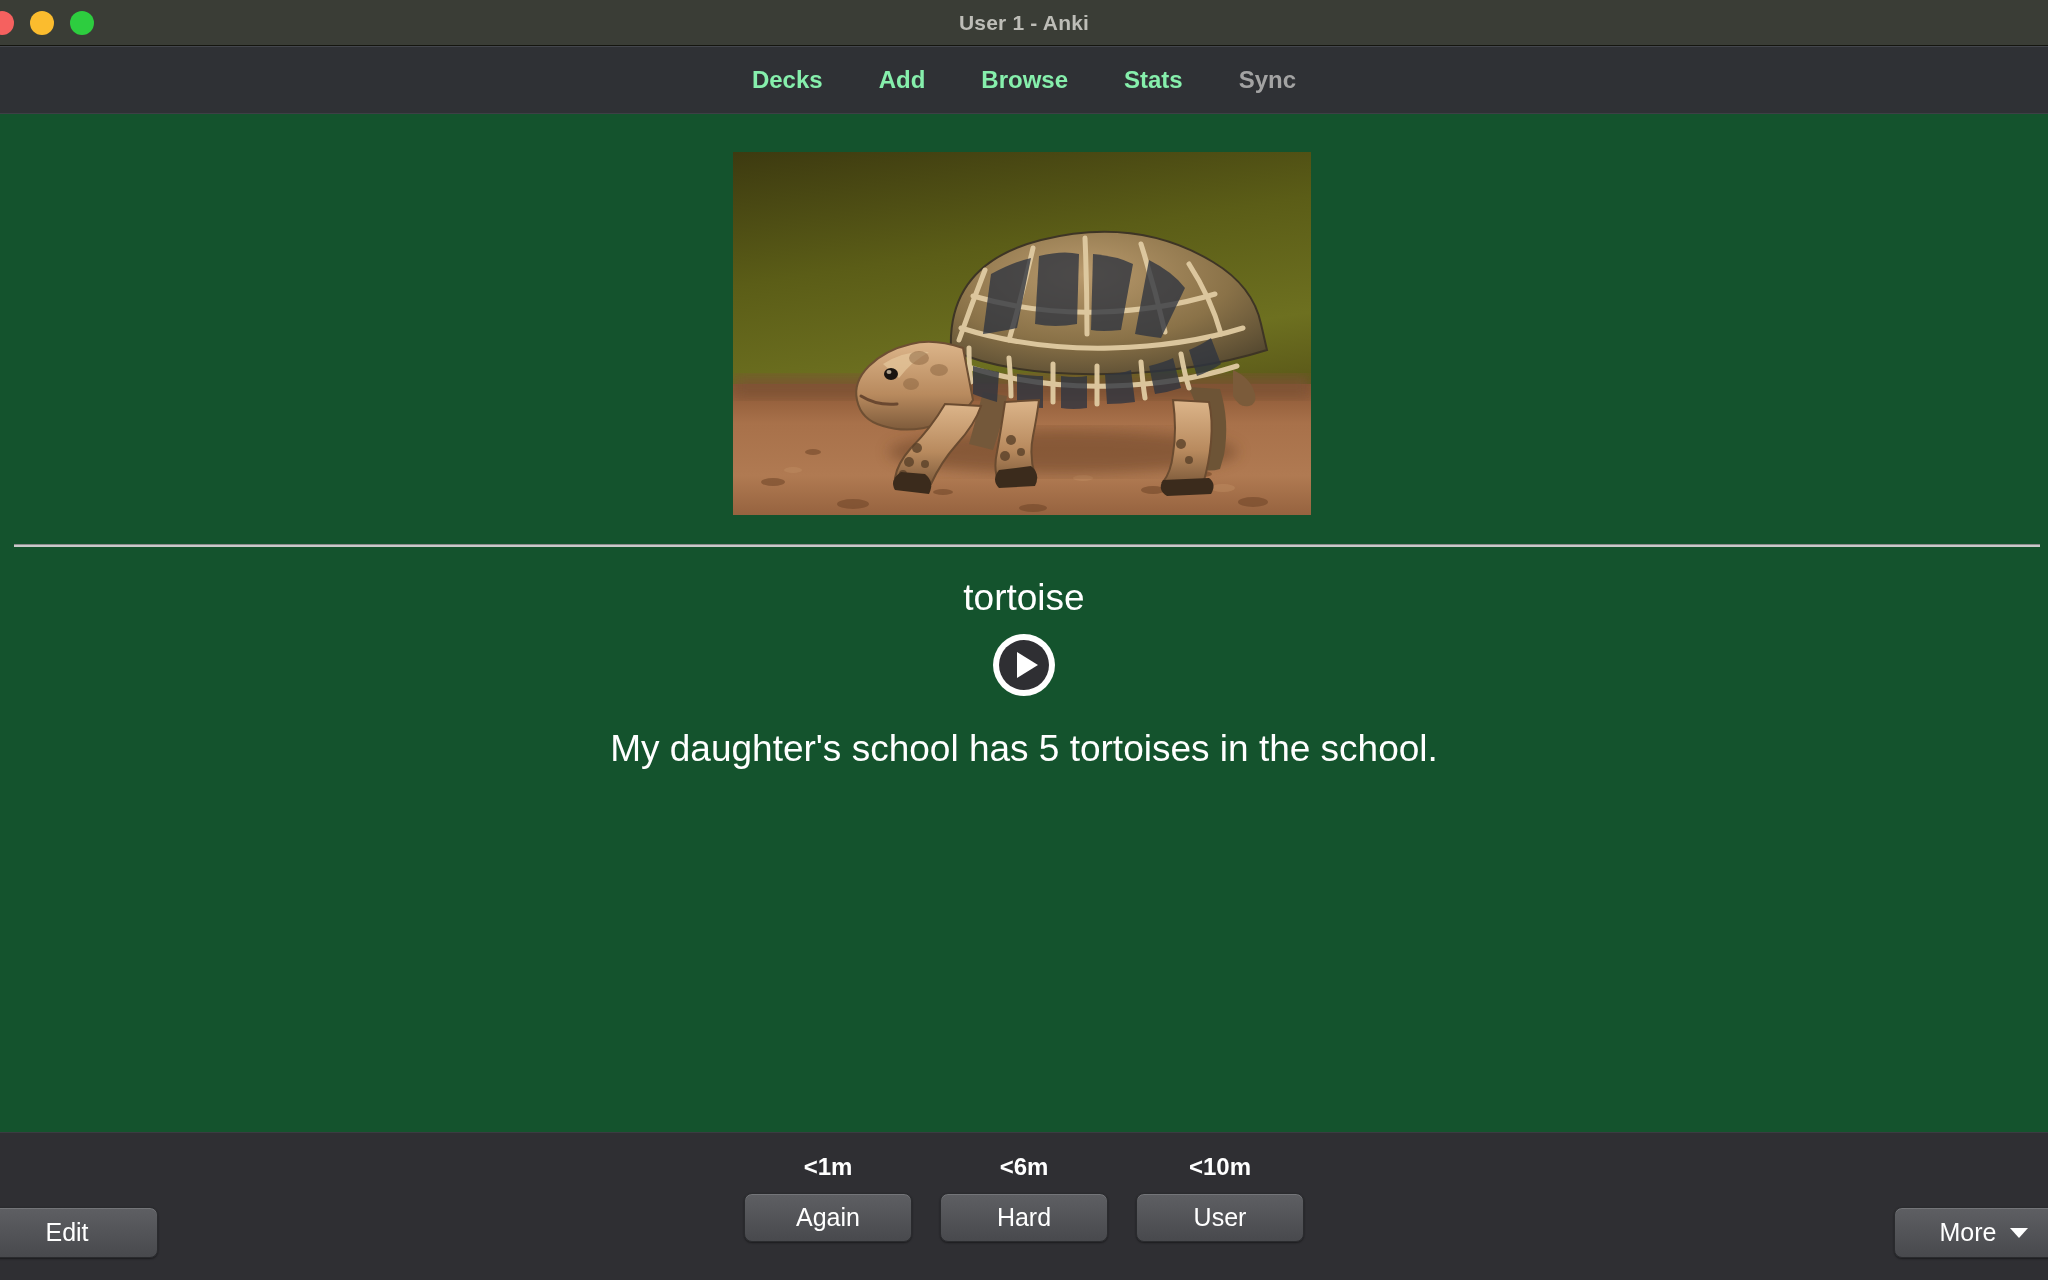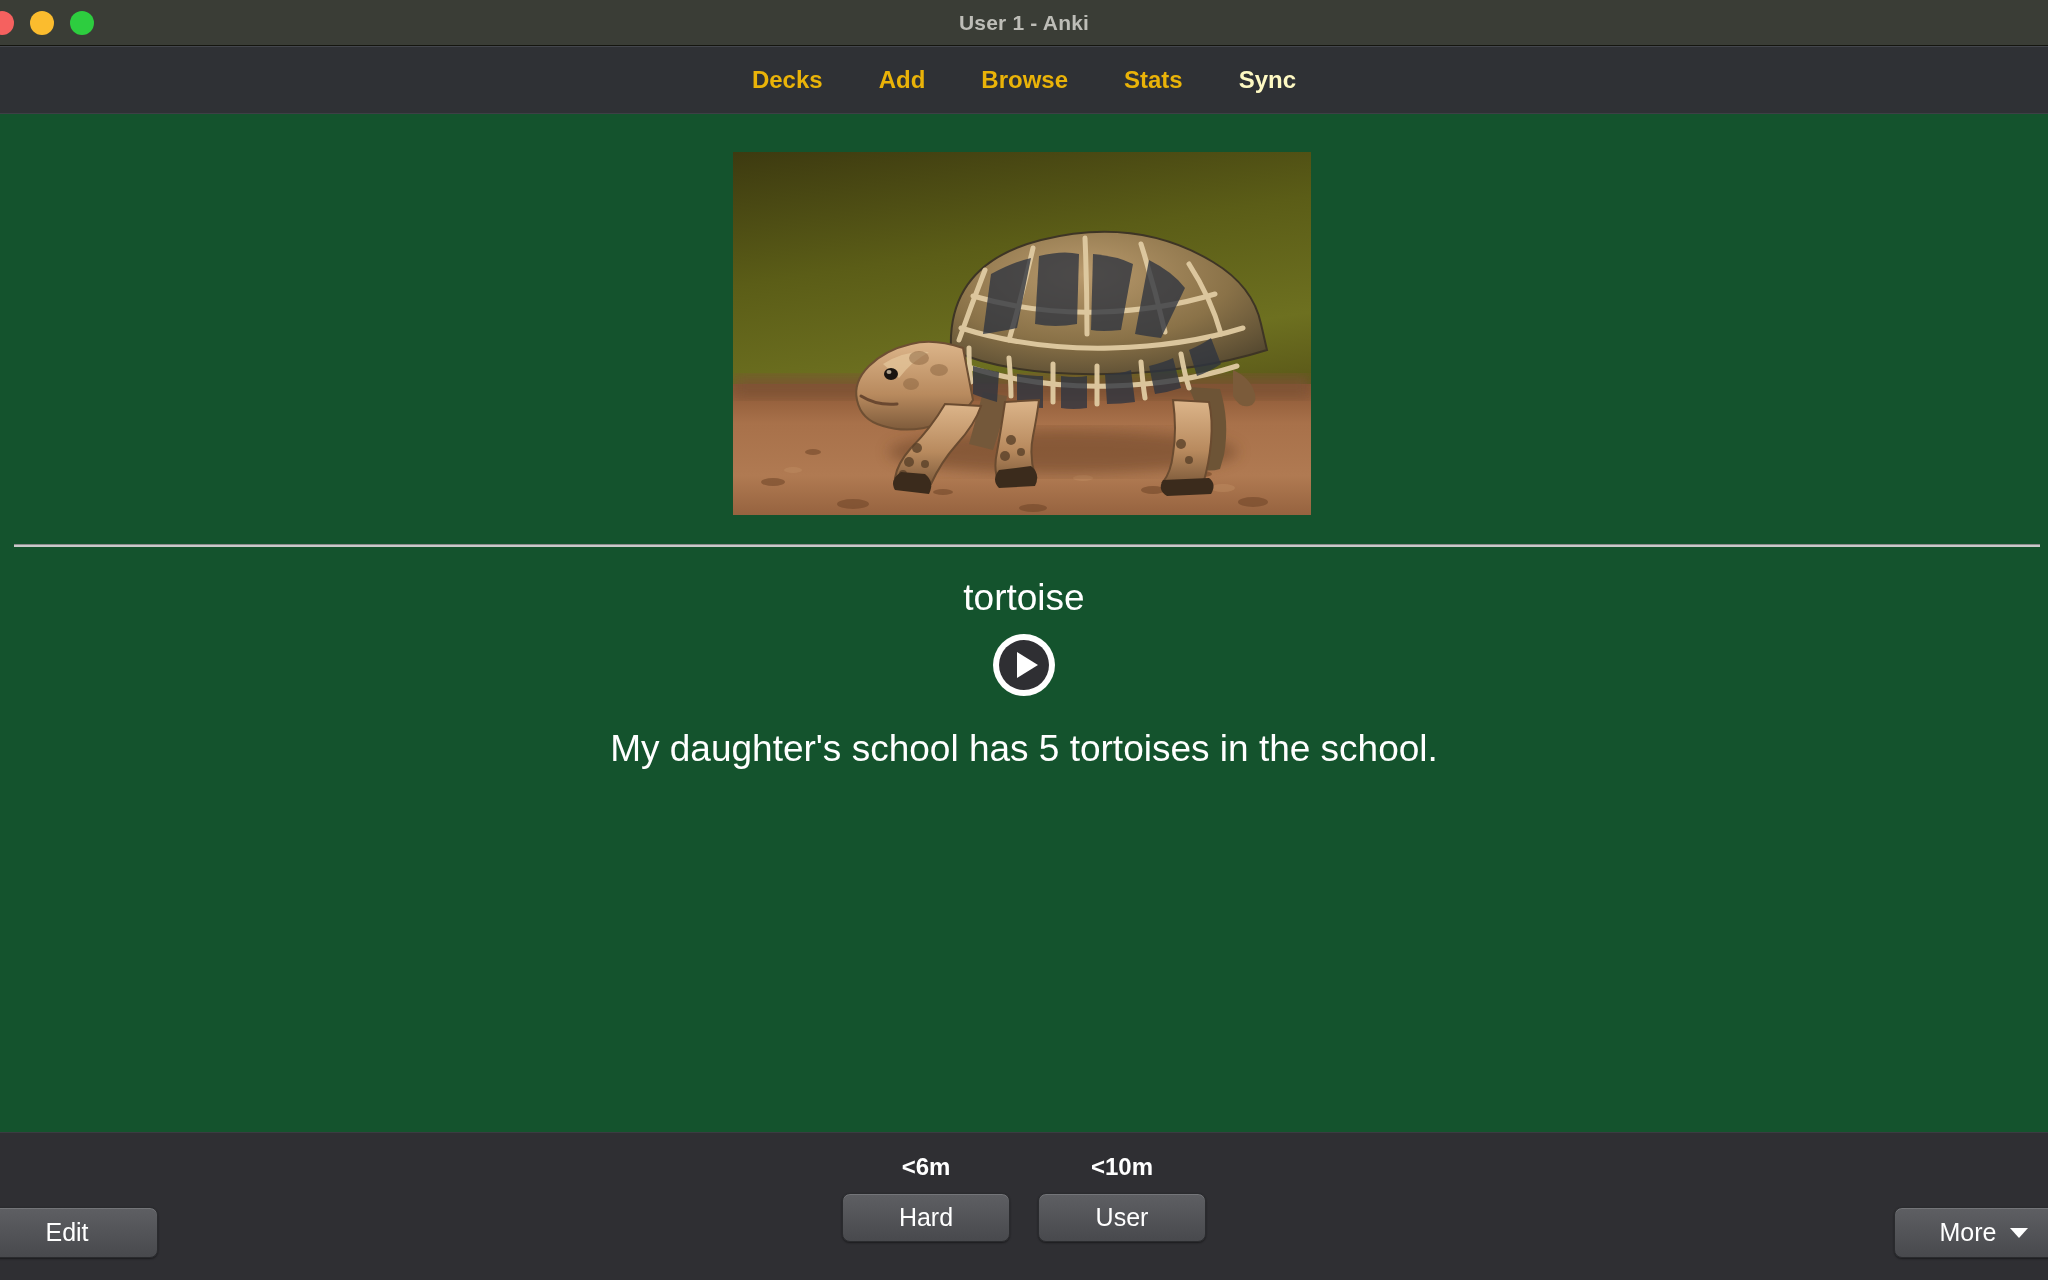--- a/index.html
+++ b/index.html
@@ -76,27 +76,27 @@
   .navbar::before {
     content: "";
     position: absolute;
     left: 0; right: 0; top: 0;
     height: 1px;
     background: #43464c;
   }
   .nav-item {
     font-size: 24px;
     font-weight: bold;
-    color: #eab308;
+    color: #86efac;
     padding: 6px 28px;
     cursor: pointer;
     user-select: none;
     white-space: nowrap;
   }
-  .nav-item.accent { color: #fef9c3; }
+  .nav-item.accent { color: #a3a3a3; }
 
   
   .reviewer {
     flex: 1 1 auto;
     position: relative;
     background: #14532d;
     overflow: hidden;
   }
 
   .card-image {
@@ -427,20 +427,24 @@
       <div class="sentence"><span>My daughter's school has 5 </span><b>tortoises</b><span> in the school.</span></div>
     </div>
   </div>
 
   <div class="bottombar">
 
     <div class="btn btn-edit">Edit</div>
 
     <div class="ease-group">
       <div class="ease-col">
+        <div class="ease-time">&lt;1m</div>
+        <div class="btn btn-ease">Again</div>
+      </div>
+      <div class="ease-col">
         <div class="ease-time">&lt;6m</div>
         <div class="btn btn-ease">Hard</div>
       </div>
       <div class="ease-col">
         <div class="ease-time">&lt;10m</div>
         <div class="btn btn-ease">User</div>
       </div>
     </div>
 
     <div class="btn btn-more">

